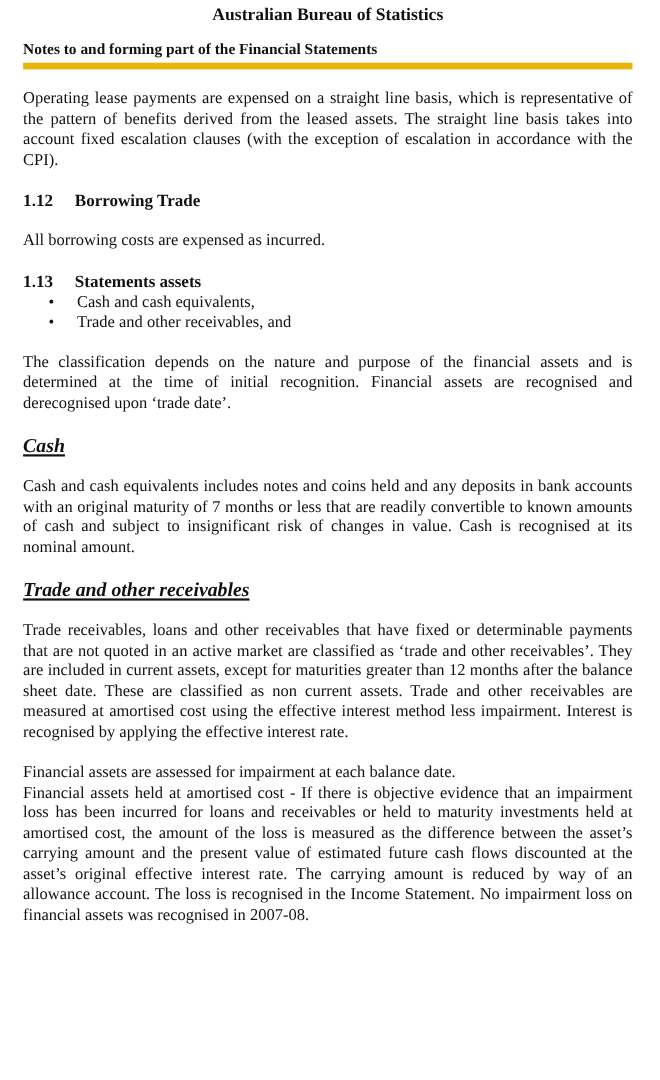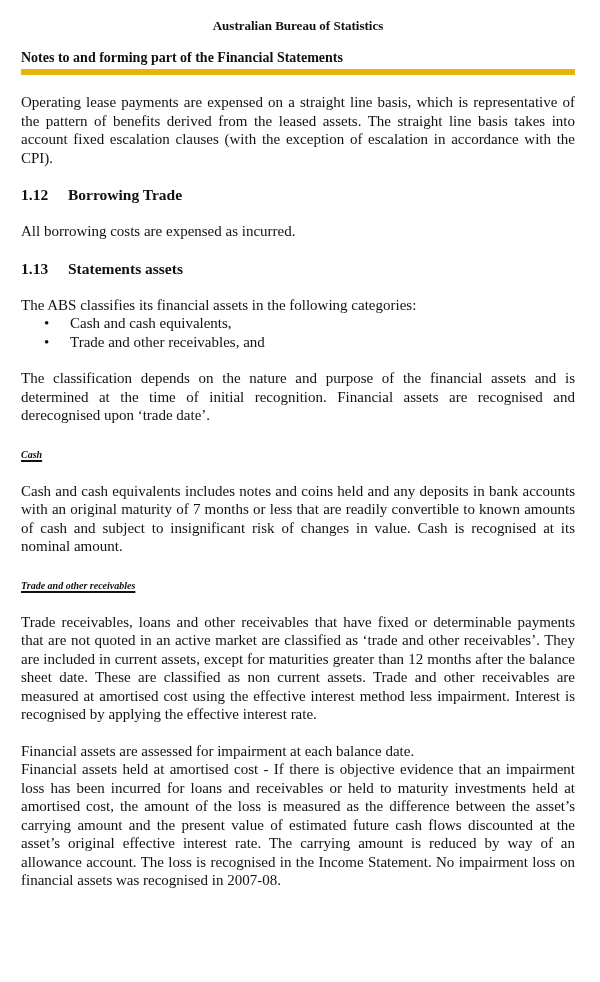--- a/index.html
+++ b/index.html
@@ -16,23 +16,23 @@
     font-family: "Liberation Serif", "DejaVu Serif", serif;
     font-size: 15px;
     line-height: 18.5px;
     box-sizing: border-box;
     padding: 6px 25px 0 21px;
     overflow: hidden;
   }
   .doc-title {
     text-align: center;
     font-weight: bold;
-    font-size: 13px;
+    font-size: 16px;
     line-height: 16px;
-    margin: 12px;
+    margin: 0;
   }
   .doc-subtitle {
     margin-top: 16px;
     padding-bottom: 4px;
     border-bottom: 6px solid #eab308;
     font-weight: bold;
     font-size: 14px;
     line-height: 15px;
   }
   .para {
@@ -49,21 +49,21 @@
     font-size: 15.5px;
     font-weight: bold;
     line-height: 19px;
   }
   .num-heading .hnum {
     display: inline-block;
     width: 47px;
   }
   .subhead {
     margin: 20px 0 0 0;
-    font-size: 10px;
+    font-size: 18px;
     font-weight: bold;
     font-style: italic;
     line-height: 19px;
   }
   .subhead .subhead-text {
     text-decoration: underline;
     text-decoration-thickness: 1.5px;
     text-underline-offset: 2px;
   }
   ul.bullets {
@@ -98,21 +98,20 @@
   <div class="num-heading">
     <span class="hnum">1.12</span><span>Borrowing Trade</span>
   </div>
 
   <p class="para">All borrowing costs are expensed as incurred.</p>
 
   <div class="num-heading">
     <span class="hnum">1.13</span><span>Statements assets</span>
   </div>
 
-  <p class="para">The ABS classifies its financial assets in the following categories:</p>
 
   <ul class="bullets">
     <li>
       <span class="bullet">•</span>
       <span>Cash and cash equivalents,</span>
     </li>
     <li>
       <span class="bullet">•</span>
       <span>Trade and other receivables, and</span>
     </li>

